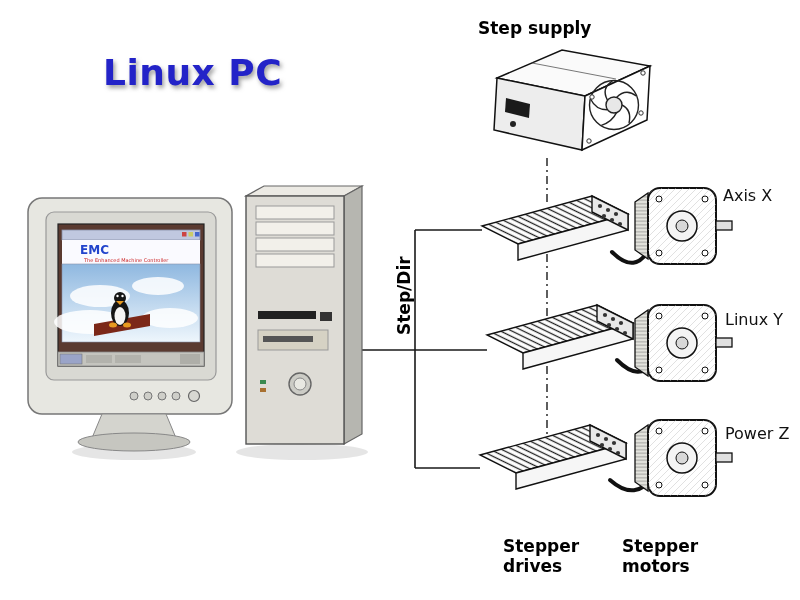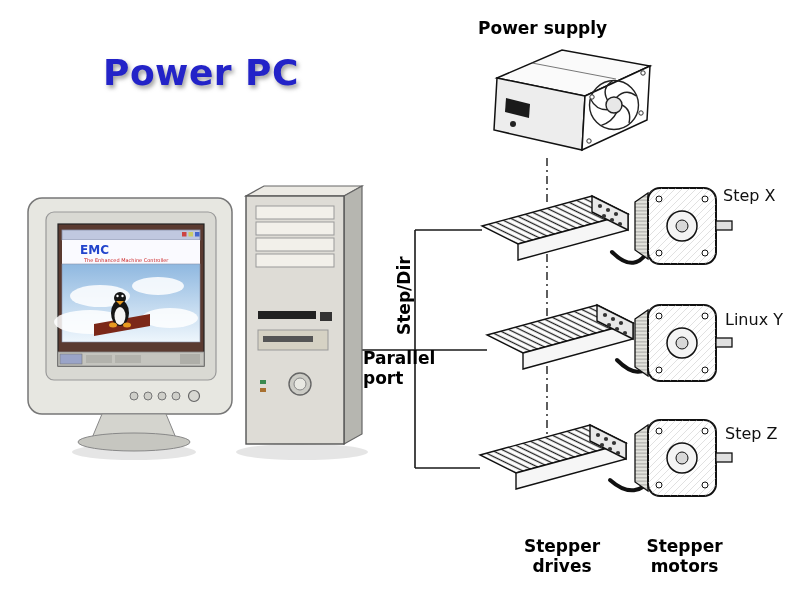--- a/index.html
+++ b/index.html
@@ -1,21 +1,21 @@
 <!DOCTYPE html>
 <html><head>
 <meta charset="utf-8">
 <style>
   html,body{margin:0;padding:0;background:#fff;}
   .stage{position:relative;width:800px;height:600px;background:#ffffff;overflow:hidden;
          font-family:"DejaVu Sans","Liberation Sans",sans-serif;}
   .stage svg{position:absolute;left:0;top:0;}
   .lbl{position:absolute;color:#000;font-weight:bold;font-size:17px;line-height:1.18;}
   .ml{white-space:pre-line;}
-  .center{text-align:center;}
+  .center{}
   .title{position:absolute;left:103px;top:52px;font-size:36px;font-weight:bold;color:#2323c8;
          letter-spacing:.5px;text-shadow:2px 3px 4px rgba(130,130,130,.75);}
   .axis{position:absolute;font-weight:400;font-size:16px;color:#111;}
   .vert{position:absolute;left:394px;top:335px;transform:rotate(-90deg);transform-origin:0 0;}
   .emc-logo{position:absolute;left:80px;top:243px;font-size:12px;font-weight:bold;color:#2244cc;}
   .emc-sub{position:absolute;left:84px;top:257px;font-size:5px;color:#cc2222;}
 </style>
 </head>
 <body>
 
@@ -181,32 +181,30 @@
         <use href="#motor" x="648" y="188"></use>
       </g>
   <g>
         <use href="#motor" x="648" y="305"></use>
       </g>
   <g>
         <use href="#motor" x="648" y="420"></use>
       </g>
 </svg>
 
-<div class="title">Power PC</div>
-
-<div class="lbl" style="left:478px;top:18px;">Power supply</div>
+<div class="title">Linux PC</div>
+
+<div class="lbl" style="left:478px;top:18px;">Step supply</div>
 
 <div class="lbl vert">Step/Dir</div>
 
-<div class="lbl ml" style="left:363px;top:348px;">Parallel
-port</div>
-
-<div class="axis" style="left:723px;top:186px;">Step X</div>
+
+<div class="axis" style="left:723px;top:186px;">Axis X</div>
 <div class="axis" style="left:725px;top:310px;">Linux Y</div>
-<div class="axis" style="left:725px;top:424px;">Step Z</div>
+<div class="axis" style="left:725px;top:424px;">Power Z</div>
 
 <div class="lbl ml center" style="left:503px;top:536px;width:118px;">Stepper
 drives</div>
 <div class="lbl ml center" style="left:622px;top:536px;width:125px;">Stepper
 motors</div>
 
 <div class="emc-logo">EMC</div>
 <div class="emc-sub">The Enhanced Machine Controller</div>
 
 </div>

